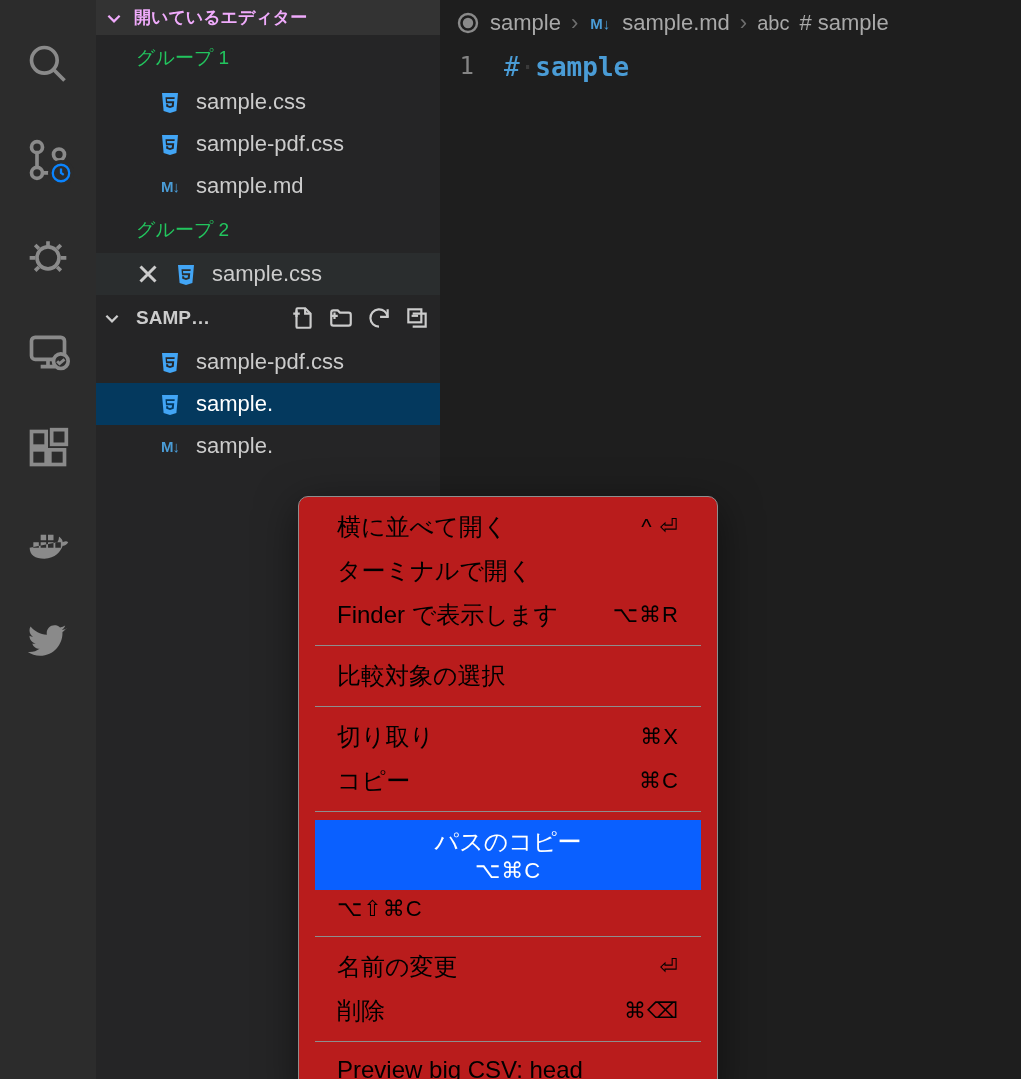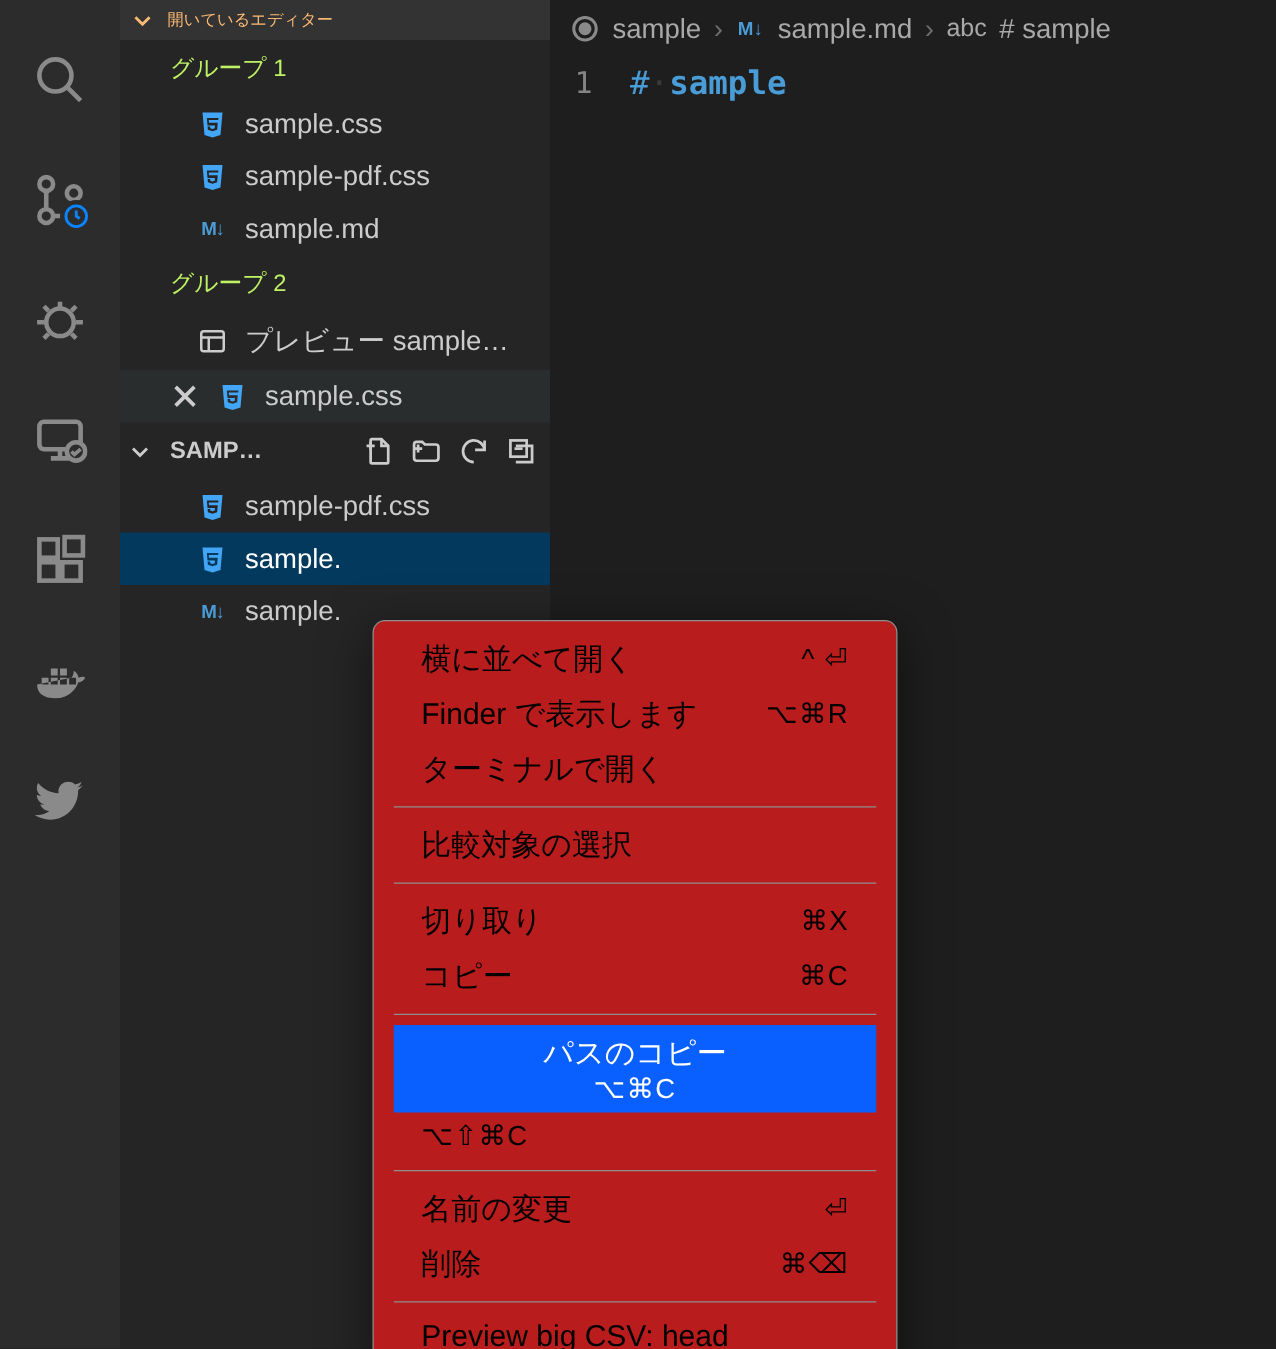--- a/index.html
+++ b/index.html
@@ -44,34 +44,34 @@
     background: #252526;
     display: flex;
     flex-direction: column;
     font-size: 20px;
   }
   .section-header {
     display: flex;
     align-items: center;
     padding: 6px 8px 6px 8px;
     background: #333333;
-    font-size: 13px;
-    font-weight: 400;
-    color: #fdba74;
+    font-size: 17px;
+    font-weight: 700;
+    color: #f0abfc;
   }
   .chev {
     width: 20px; height: 20px;
     margin-right: 10px;
     display:flex;align-items:center;justify-content:center;
   }
   .chev svg { width:18px;height:18px; }
   .group-label {
     padding: 10px 0 10px 40px;
     font-size: 19px;
-    color: #bef264;
+    color: #22c55e;
   }
   .file-row {
     display: flex;
     align-items: center;
     padding: 8px 0 8px 62px;
     gap: 14px;
     cursor: pointer;
     position: relative;
   }
   .file-row .close-slot {
@@ -230,29 +230,20 @@
     </span>
     <span class="label">sample-pdf.css</span>
   </div>
   <div class="file-row">
     <span class="icon" style="color:#4a9cd6;font-weight:900;font-size:15px;letter-spacing:-1px;">M↓</span>
     <span class="label">sample.md</span>
   </div>
 
   <div class="group-label">グループ 2</div>
 
-  <div class="file-row">
-    <span class="icon">
-      <svg viewBox="0 0 24 24" fill="none" stroke="#ccc" stroke-width="2">
-          <rect x="3" y="4" width="18" height="16" rx="2"></rect>
-          <path d="M3 9h18M9 9v11"></path>
-        </svg>
-    </span>
-    <span class="label">プレビュー sample…</span>
-  </div>
   <div class="file-row hover" style="padding-left:40px;">
     <span class="close-slot" style="position:static;width:24px;">
       <svg viewBox="0 0 16 16" stroke="currentColor" stroke-width="2">
           <path d="M3 3l10 10M13 3L3 13"></path>
         </svg>
     </span>
     <span class="icon i-css">
       <svg viewBox="0 0 24 24" fill="currentColor">
           <path d="M4 3l1.6 18L12 23l6.4-2L20 3H4zm12.5 6H9l.2 2.2h7l-.5 5.6L12 18l-3.7-1.2-.2-2.6h2l.1 1.3 1.8.6 1.8-.6.2-2.2H8l-.5-6h9.2l-.2 2z"></path>
         </svg>
@@ -343,26 +334,26 @@
     </div>
   </div>
 </div>
 
 <div class="context-menu" id="ctx">
     <div class="menu-item">
       <span>横に並べて開く</span>
       <span class="shortcut">^ ⏎</span>
     </div>
     <div class="menu-item">
+      <span>ターミナルで開く</span>
+      <span class="shortcut"></span>
+    </div>
+    <div class="menu-item">
       <span>Finder で表示します</span>
       <span class="shortcut">⌥⌘R</span>
-    </div>
-    <div class="menu-item">
-      <span>ターミナルで開く</span>
-      <span class="shortcut"></span>
     </div>
     <div class="menu-sep"></div>
     <div class="menu-item">
       <span>比較対象の選択</span>
       <span class="shortcut"></span>
     </div>
     <div class="menu-sep"></div>
     <div class="menu-item">
       <span>切り取り</span>
       <span class="shortcut">⌘X</span>

